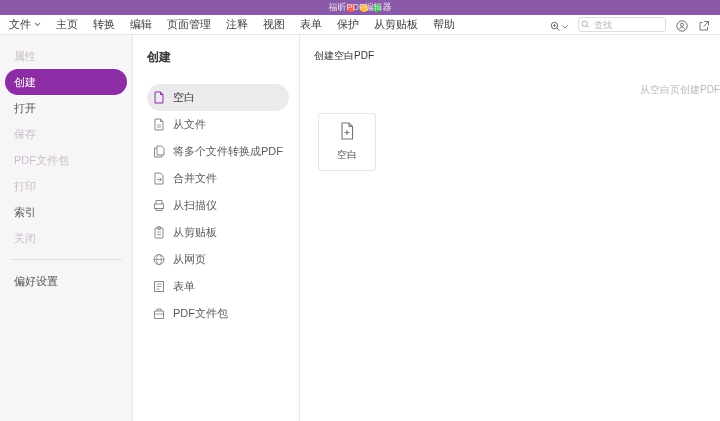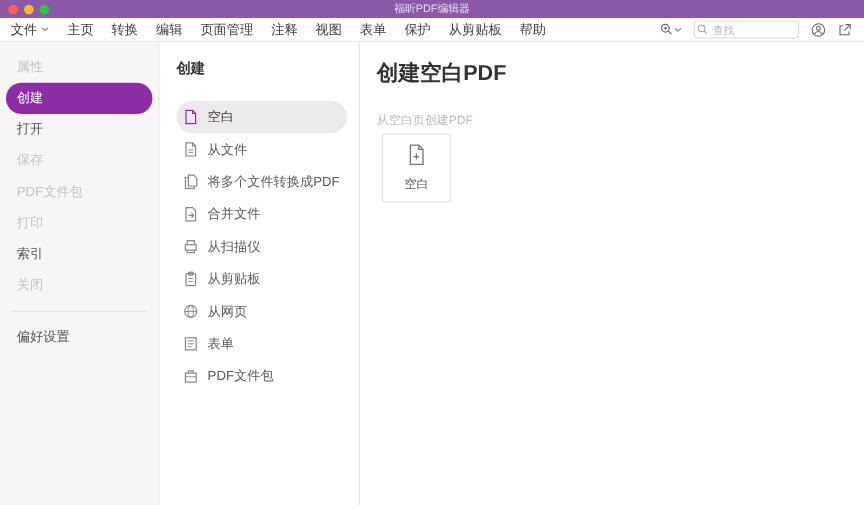--- a/index.html
+++ b/index.html
@@ -12,20 +12,21 @@
     -webkit-font-smoothing: antialiased;
   }
 
   
   .titlebar {
     height: 15px;
     background: #8a5aa8;
     position: relative;
     display: flex;
     align-items: center;
+    justify-content: center;
   }
   .traffic-lights { display: flex; gap: 5px; margin-left: 7px; }
   .traffic-lights span { width: 8px; height: 8px; border-radius: 50%; display: block; }
   .tl-red { background: #ff5f57; }
   .tl-yellow { background: #febc2e; }
   .tl-green { background: #28c840; }
   .titlebar-title {
     position: absolute;
     left: 0; right: 0;
     text-align: center;
@@ -50,21 +51,21 @@
     white-space: nowrap;
     cursor: default;
     display: flex;
     align-items: center;
     gap: 3px;
   }
   .menu-item svg { display: block; }
   .menubar-right {
     margin-left: auto;
     display: flex;
-    align-items: center;
+    align-items: flex-end;
     gap: 10px;
   }
   .toolbtn { display: flex; align-items: center; gap: 1px; }
   .toolbtn svg { display: block; }
   .search-box {
     position: relative;
     width: 88px;
     height: 15px;
   }
   .search-box svg {
@@ -156,29 +157,30 @@
   .panel-item.selected .icon { color: #8d2da6; }
   .panel-item.selected .label { color: #3c3c3c; }
 
   
   .content {
     flex: 1;
     padding: 14px 0 0 14px;
     background: #ffffff;
   }
   .content-title {
-    font-size: 18px;
-    font-weight: bold;
+    font-size: 10px;
+    font-weight: normal;
     color: #333;
     margin-bottom: 20px;
   }
   .content-subtitle {
     font-size: 10px;
     color: #bdb8bd;
-    margin-bottom: 4px;
+    margin-bottom: 16px;
+    text-align: right;
   }
   .blank-card {
     width: 58px;
     height: 58px;
     border: 1px solid #e7e3e7;
     border-radius: 3px;
     background: #ffffff;
     display: flex;
     flex-direction: column;
     align-items: center;

